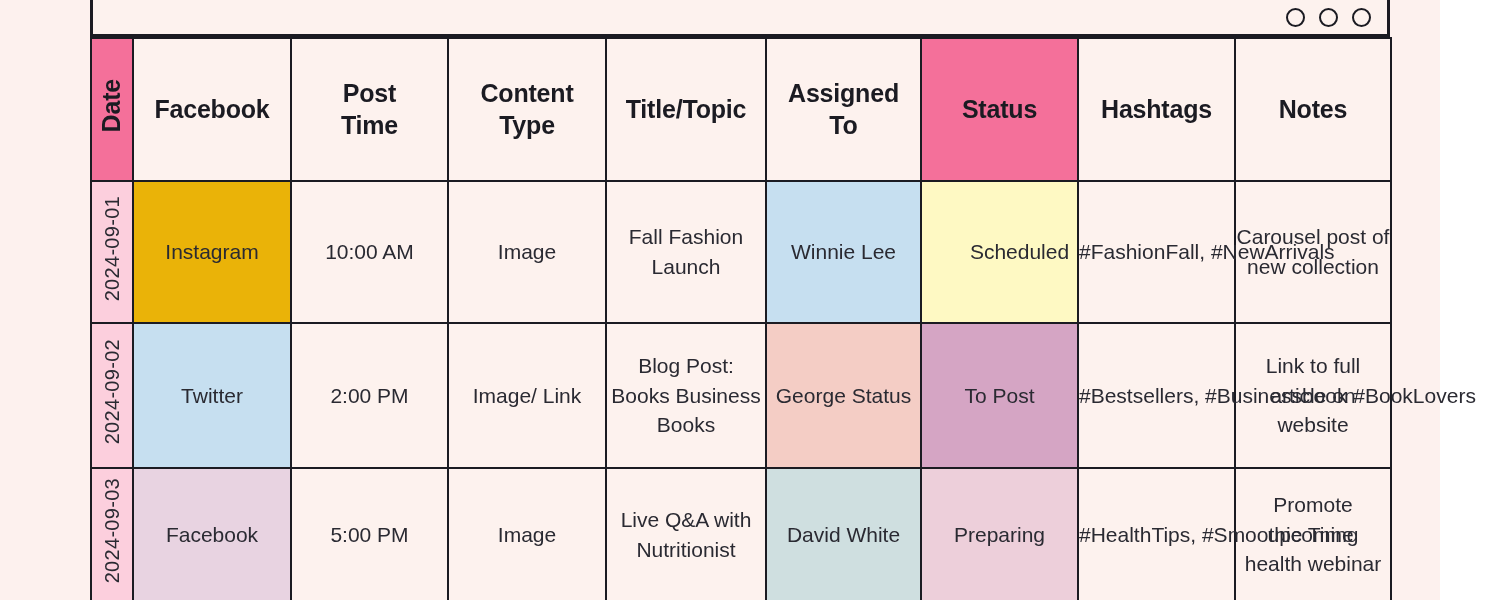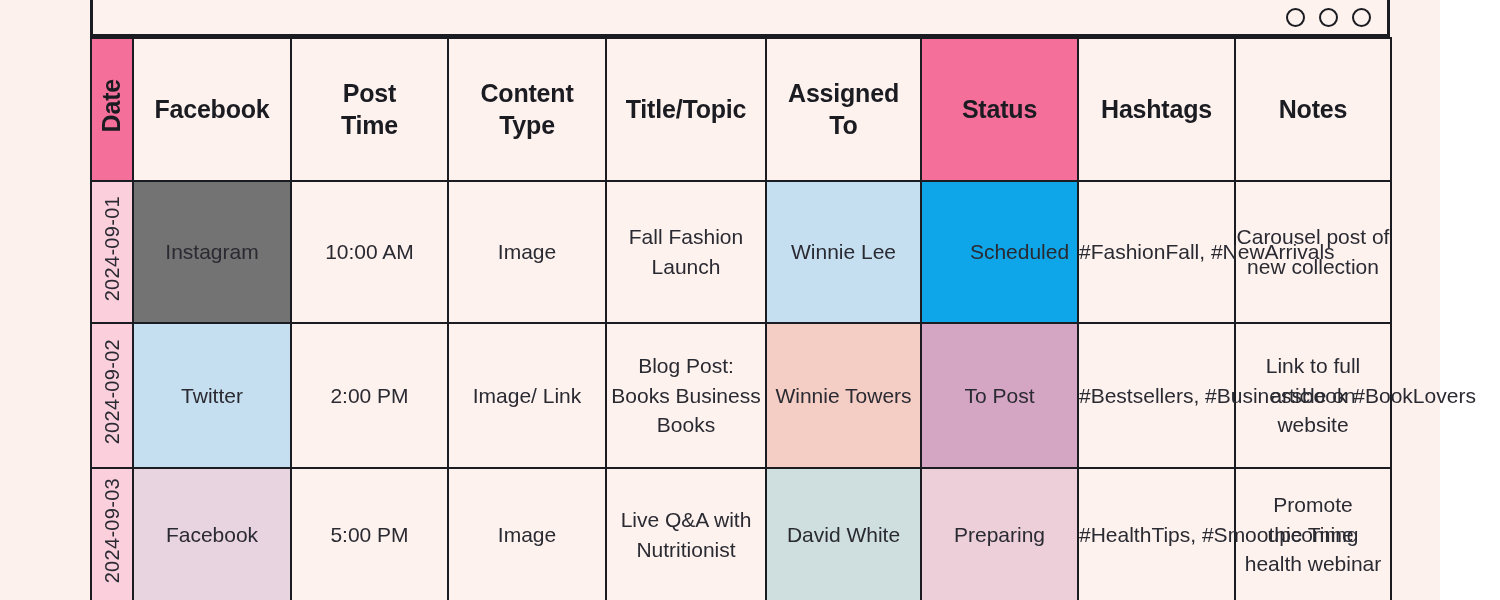--- a/index.html
+++ b/index.html
@@ -187,36 +187,36 @@
           <span>Hashtags</span>
         </th>
         <th>
           <span>Notes</span>
         </th>
       </tr>
     </thead>
     <tbody id="tbody">
         <tr class="r1">
           <td class="datecell"><span class="vtext">2024-09-01</span></td>
-          <td style="background: #737373;"><span>Instagram</span></td>
+          <td style="background: #eab308;"><span>Instagram</span></td>
           <td><span>10:00 AM</span></td>
           <td><span>Image</span></td>
           <td><span>Fall Fashion Launch</span></td>
           <td style="background: rgb(198, 223, 240);"><span>Winnie Lee</span></td>
-          <td style="background: #0ea5e9; padding-left: 40px;"><span>Scheduled</span></td>
+          <td style="background: #fef9c3; padding-left: 40px;"><span>Scheduled</span></td>
           <td class="nowrapish"><span>#FashionFall, #NewArrivals</span></td>
           <td><span>Carousel post of new collection</span></td>
         </tr>
         <tr class="r2">
           <td class="datecell"><span class="vtext">2024-09-02</span></td>
           <td style="background: rgb(198, 223, 240);"><span>Twitter</span></td>
           <td><span>2:00 PM</span></td>
           <td><span>Image/ Link</span></td>
           <td><span>Blog Post: Books Business Books</span></td>
-          <td style="background: rgb(244, 205, 197);"><span>Winnie Towers</span></td>
+          <td style="background: rgb(244, 205, 197);"><span>George Status</span></td>
           <td style="background: rgb(213, 165, 196); margin-left: 35px;"><span>To Post</span></td>
           <td class="nowrapish"><span>#Bestsellers, #Businessbook #BookLovers</span></td>
           <td><span>Link to full article on website</span></td>
         </tr>
         <tr class="r3">
           <td class="datecell"><span class="vtext">2024-09-03</span></td>
           <td style="background: rgb(232, 211, 225);"><span>Facebook</span></td>
           <td><span>5:00 PM</span></td>
           <td><span>Image</span></td>
           <td><span>Live Q&amp;A with Nutritionist</span></td>

